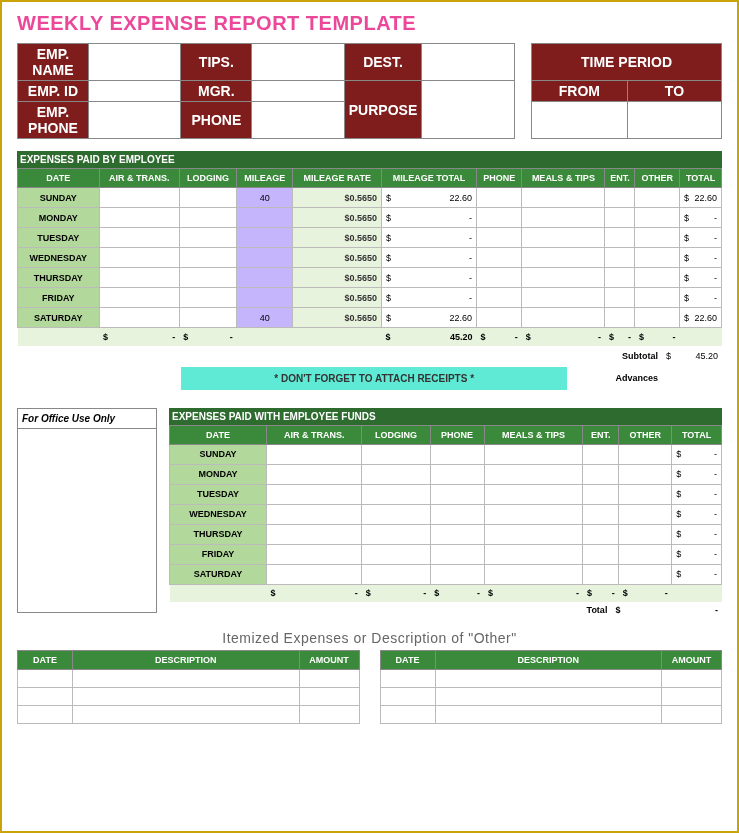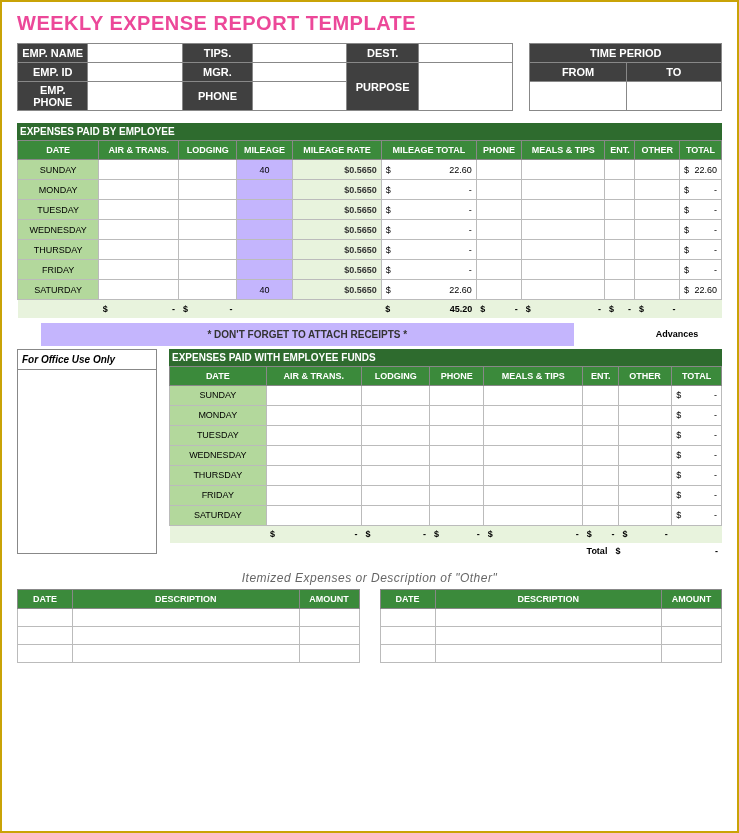--- a/index.html
+++ b/index.html
@@ -1,41 +1,41 @@
 <!DOCTYPE html>
 <html><head>
 <meta charset="utf-8">
 <style>
 * { box-sizing: border-box; margin: 0; padding: 0; }
 body { font-family: Arial, sans-serif; background: #fff; width: 739px; height: 833px; border: 2px solid #c9a307; padding: 10px 15px; font-size: 10px; }
 .title { color: #ec4899; font-weight: bold; font-size: 20px; letter-spacing: 0.5px; margin-bottom: 8px; }
 table { border-collapse: collapse; }
 .hdr-table { width: 100%; margin-bottom: 12px; }
 .hdr-table td { border: 1px solid #888; height: 19px; padding: 2px 4px; }
-.hdr-table .lbl { background: #404040; color: #fff; font-weight: bold; text-align: center; font-size: 11px; width: 72px; }
+.hdr-table .lbl { background: #7f1d1d; color: #fff; font-weight: bold; text-align: center; font-size: 14px; width: 72px; }
 .hdr-table .val { background: #fff; width: 100px; }
 .sect-title { background: #2e6b2e; color: #fff; font-weight: bold; text-align: left; padding: 3px; font-size: 10px; }
 .exp-table { width: 100%; }
 .exp-table th { background: #3b8a3b; color: #fff; font-size: 9px; font-weight: bold; text-align: center; padding: 4px 2px; border: 1px solid #888; }
 .exp-table td { border: 1px solid #bbb; height: 20px; padding: 2px 4px; font-size: 9px; text-align: right; }
-.exp-table .day-lbl { background: #b3d89c; font-weight: normal; text-align: center; font-size: 9px; }
+.exp-table .day-lbl { background: #b3d89c; font-weight: bold; text-align: center; font-size: 9px; }
 .exp-table .rate { background: #e8f3dd; text-align: right; font-weight: bold; color: #333; margin-top: 15px; }
 .exp-table .mil { background: #c4b5fd; text-align: center; }
 .sum-row td { background: #e8f3dd; border: none; font-weight: bold; height: 18px; }
 .dollar-cell { position: relative; }
 .dollar-cell::before { content: "$"; position: absolute; left: 4px; }
 .subtotals { width: 100%; margin-top: 2px; }
 .subtotals td { font-size: 9px; padding: 3px 4px; text-align: right; border: none; }
 .subtotals .lbl2 { font-weight: bold; }
-.receipts-box { background: #c4b5fd; color: #333; font-weight: bold; text-align: center; padding: 6px; font-size: 10px; }
+.receipts-box { background: #5eead4; color: #333; font-weight: bold; text-align: center; padding: 6px; font-size: 10px; }
 .office-box { border: 1px solid #888; width: 140px; height: 205px; }
 .office-box .office-hdr { border-bottom: 1px solid #888; padding: 4px; font-style: italic; font-weight: bold; font-size: 10px; }
-.row-flex { display: flex; gap: 12px; }
+.row-flex { display: flex; gap: 12px; margin-top: 15px; }
 .comp-wrap { flex: 1; }
-.itemized-hdr { text-align: center; font-style: italic; color: #666; font-size: 12px; margin: 12px 0 4px; letter-spacing: 0.5px; }
+.itemized-hdr { text-align: center; color: #666; font-size: 14px; margin: 12px 0 4px; letter-spacing: 0.5px; }
 .items-row { display: flex; gap: 20px; }
 .item-table { flex: 1; border-collapse: collapse; }
 .item-table th { background: #3b8a3b; color: #fff; font-size: 9px; padding: 4px; border: 1px solid #888; }
 .item-table td { border: 1px solid #bbb; height: 18px; }
 .total-row td { font-weight: bold; font-size: 9px; padding: 3px 4px; text-align: right; }
 </style>
 </head>
 <body>
 
 <div class="title">WEEKLY EXPENSE REPORT TEMPLATE</div>
@@ -197,20 +197,26 @@
   <td class="dollar-cell">-</td>
   <td class="dollar-cell">-</td>
   <td class="dollar-cell">-</td>
   <td></td>
 </tr>
 </tbody>
   </table>
 
 <table class="subtotals">
 <tbody>
+      <tr>
+  <td style="width:160px"></td>
+  <td colspan="6" rowspan="1"></td>
+  <td class="lbl2">Subtotal</td>
+  <td class="dollar-cell" style="width:60px">45.20</td>
+</tr>
 <tr>
   <td></td>
   <td colspan="6">
           <div class="receipts-box">* DON'T FORGET TO ATTACH RECEIPTS *</div>
         </td>
   <td class="lbl2">Advances</td>
   <td></td>
 </tr>
 </tbody>
   </table>

